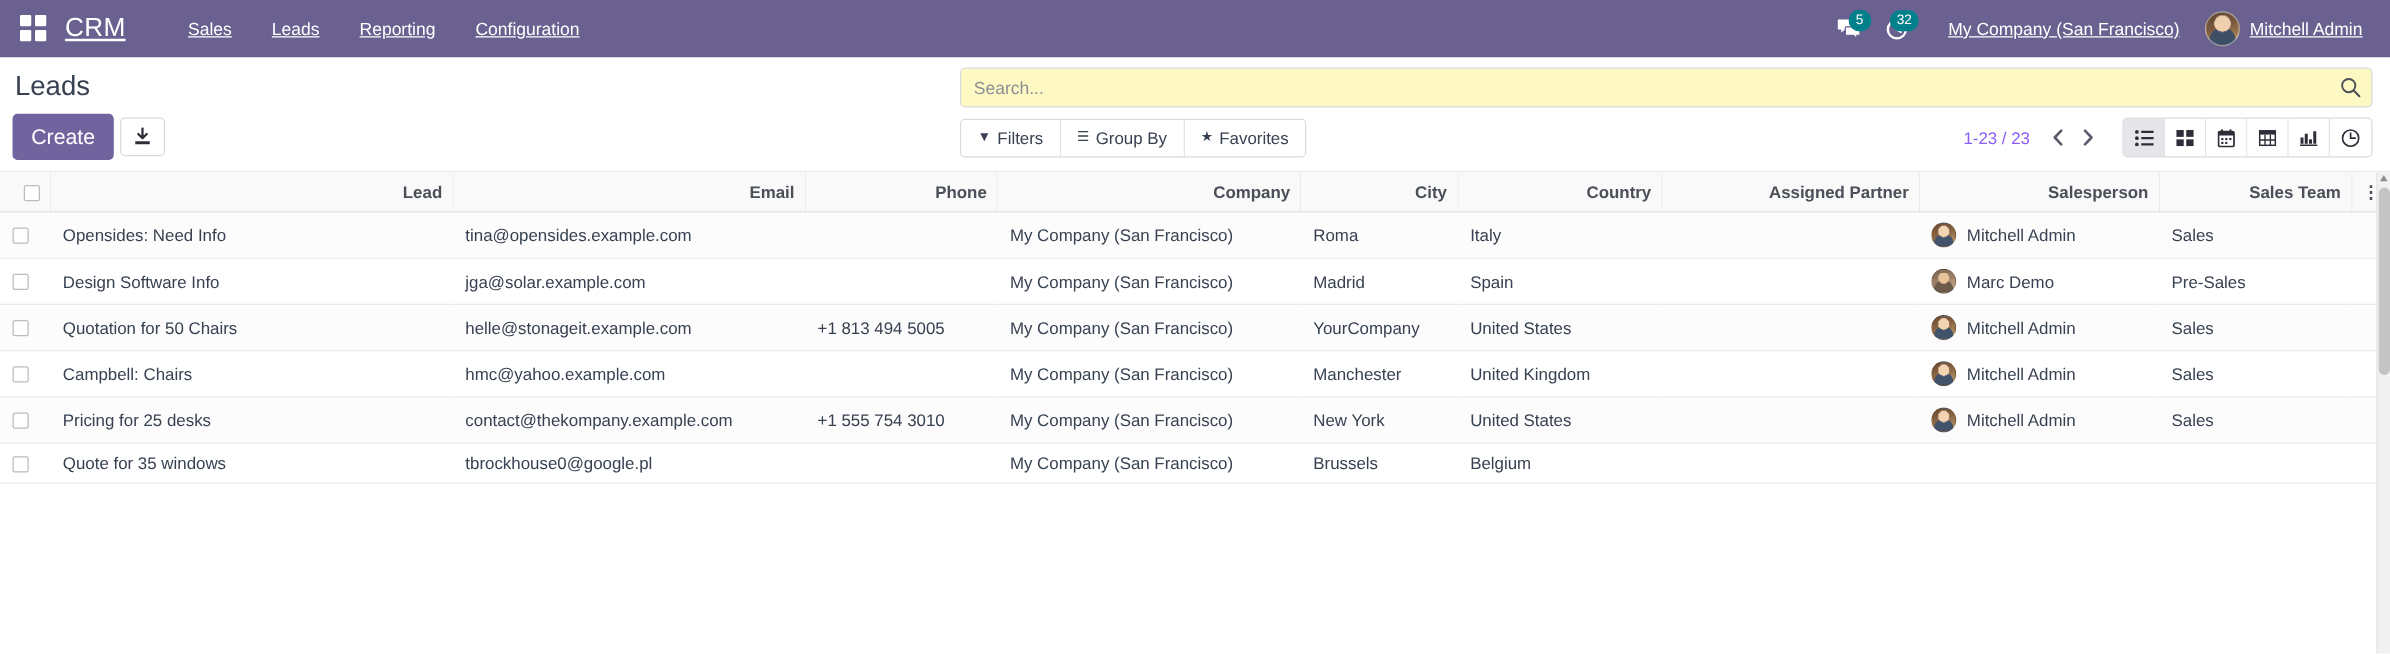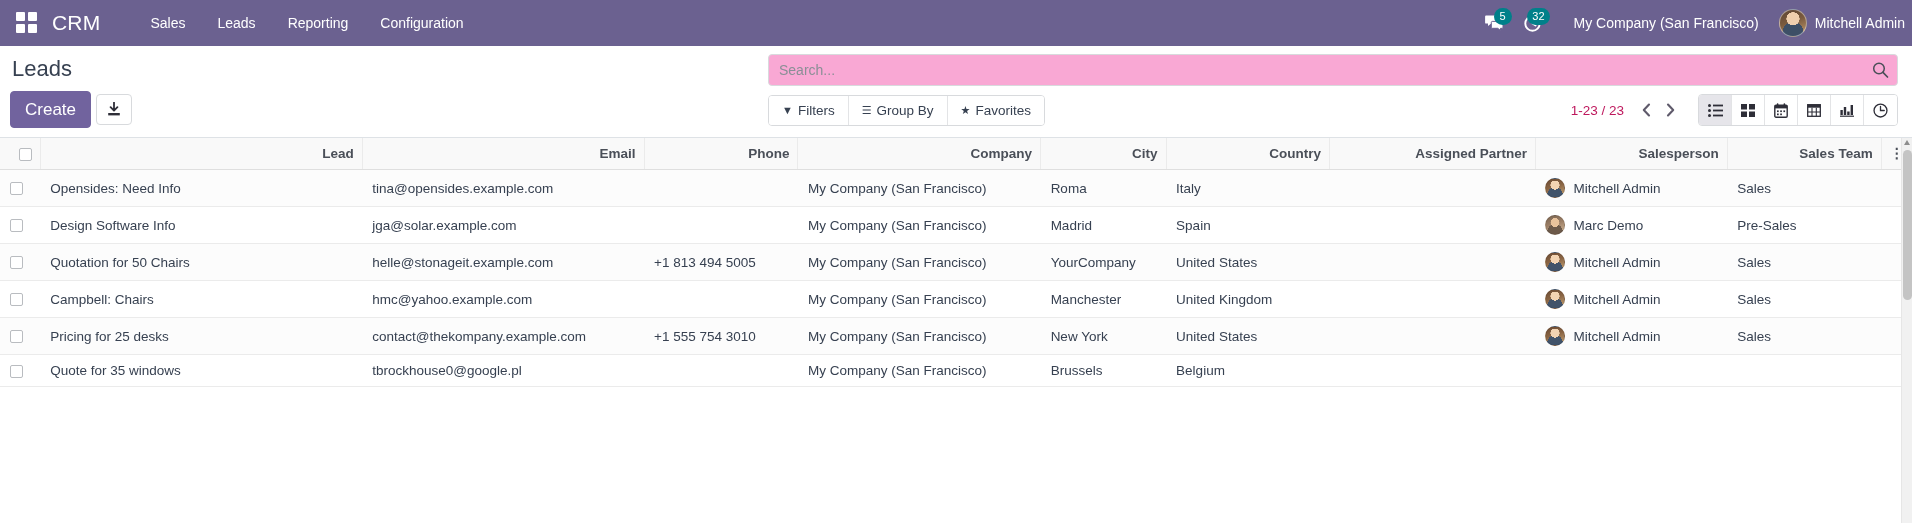--- a/index.html
+++ b/index.html
@@ -13,23 +13,24 @@
     color: #374151;
     -webkit-font-smoothing: antialiased;
   }
 
   
   .navbar {
     height: 46px;
     background: #6b6190;
     display: flex;
     align-items: center;
-    padding: 0 1px 0 10px;
+    padding: 0 16px 0 10px;
     color: #ffffff;
     position: relative;
+    text-decoration: underline;
   }
   .apps-icon {
     width: 22px; height: 22px;
     display: grid;
     grid-template-columns: 9px 9px;
     grid-template-rows: 9px 9px;
     gap: 3px;
     margin-right: 14px;
     margin-left: 6px;
     cursor: pointer;
@@ -166,21 +167,21 @@
     padding-top: 8px;
     display: flex;
     flex-direction: column;
     align-items: stretch;
   }
   .search-wrap {
     position: relative;
     border: 1px solid #d8dadd;
     border-radius: 4px;
     height: 32px;
-    background: #f9a8d4;
+    background: #fef9c3;
     display: flex;
     align-items: center;
     padding: 0 34px 0 10px;
   }
   .search-input {
     border: none;
     outline: none;
     width: 100%;
     font-size: 14px;
     font-family: "Liberation Sans", sans-serif;
@@ -224,21 +225,21 @@
   .facet-ico { font-size: 11px; line-height: 1; }
 
   .pager-area {
     margin-left: auto;
     display: flex;
     align-items: center;
     gap: 0;
   }
   .pager-count {
     font-size: 13.5px;
-    color: #be185d;
+    color: #8b5cf6;
     margin-right: 10px;
     white-space: nowrap;
   }
   .pager-btn {
     width: 24px; height: 26px;
     display: flex; align-items: center; justify-content: center;
     cursor: pointer;
     color: #5f5a6b;
   }
   .view-switcher {

